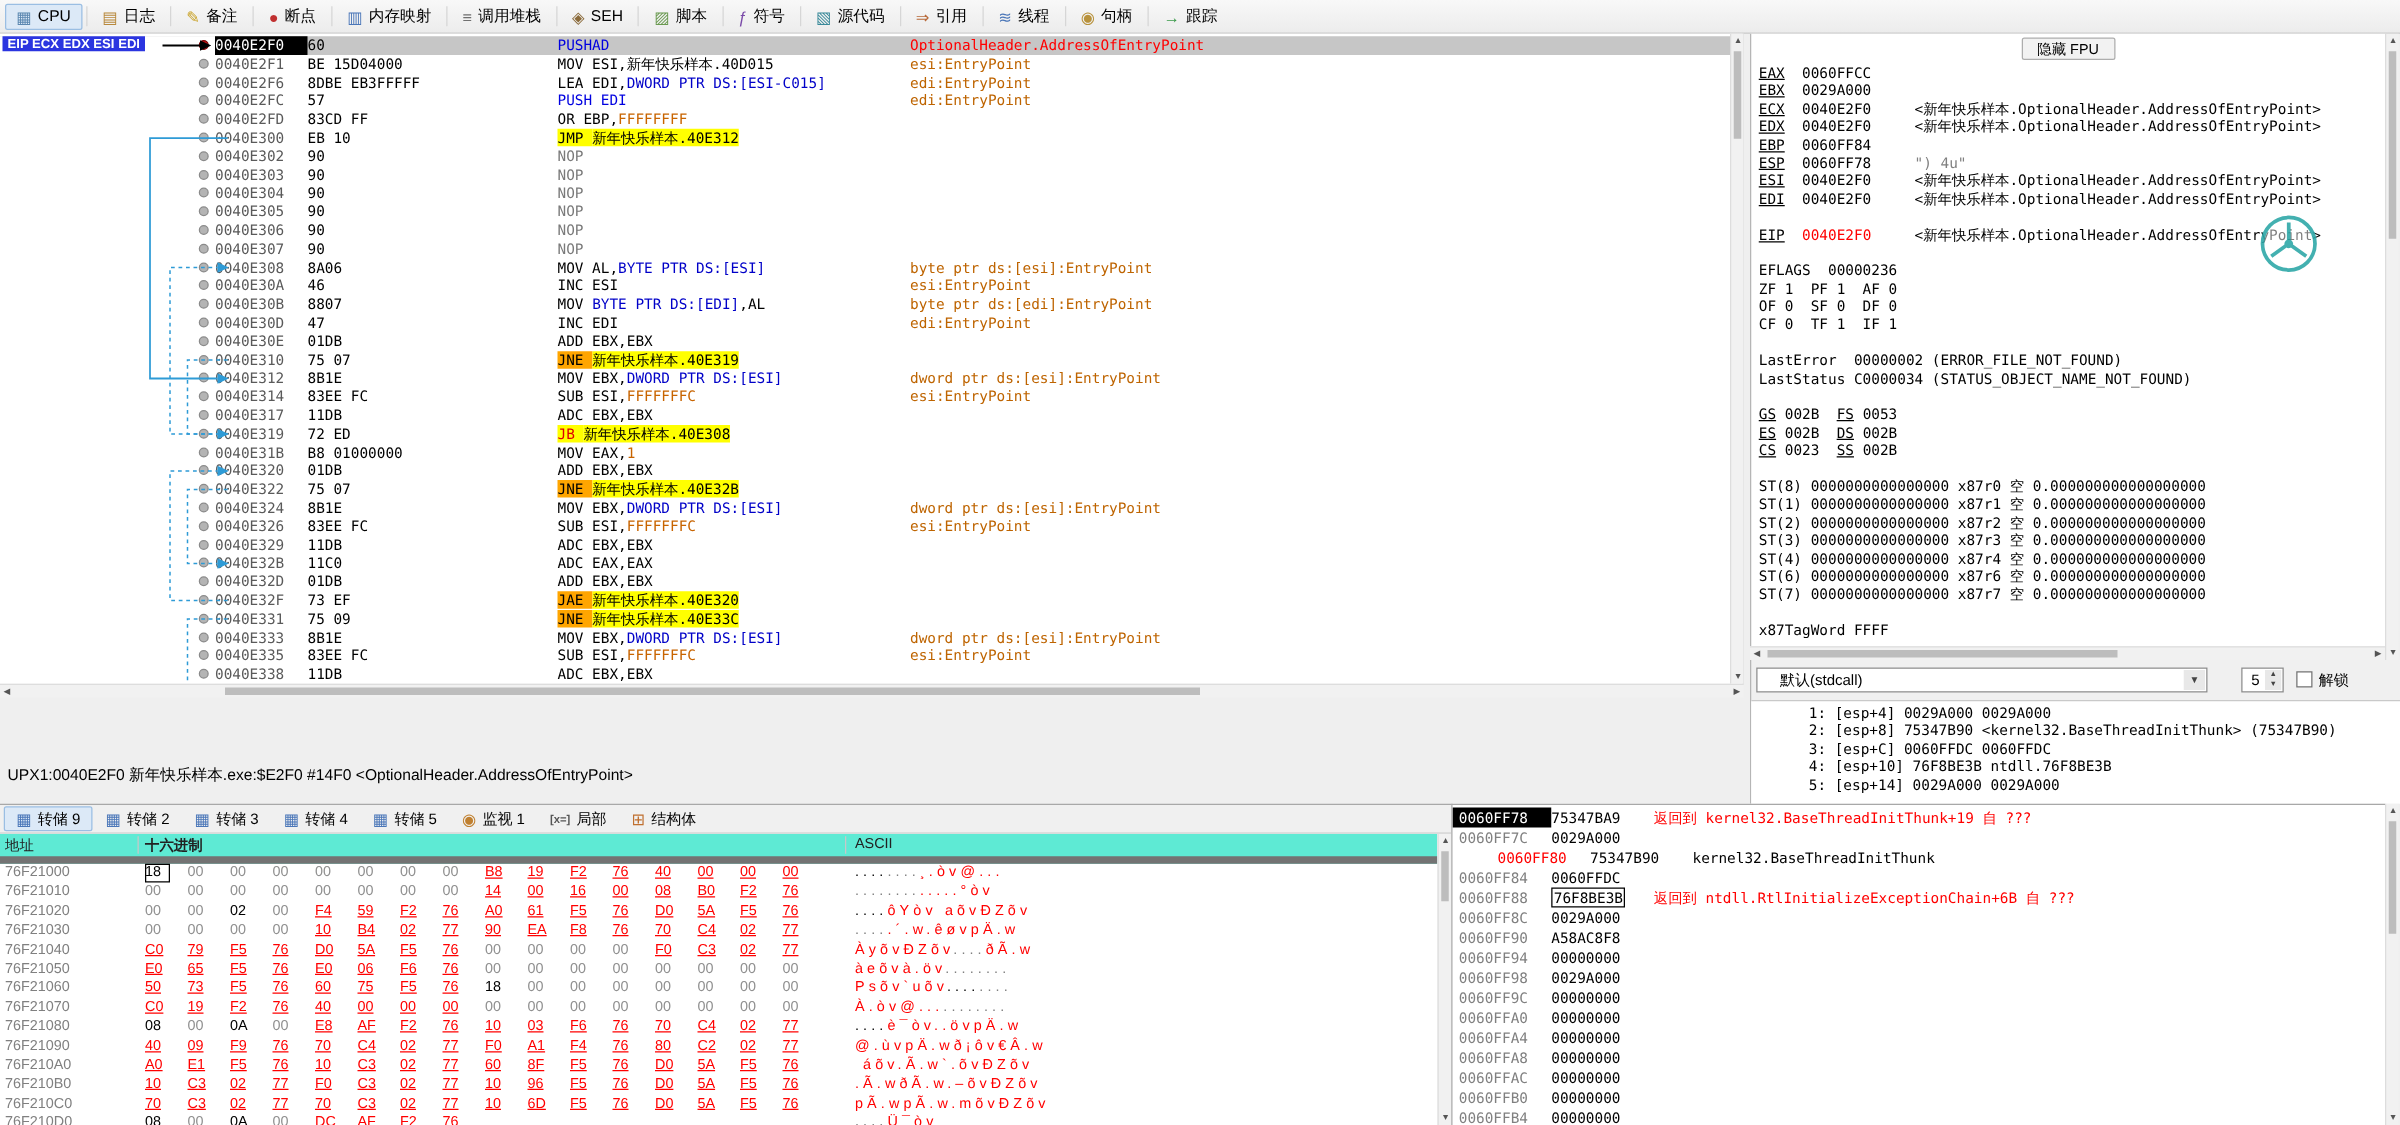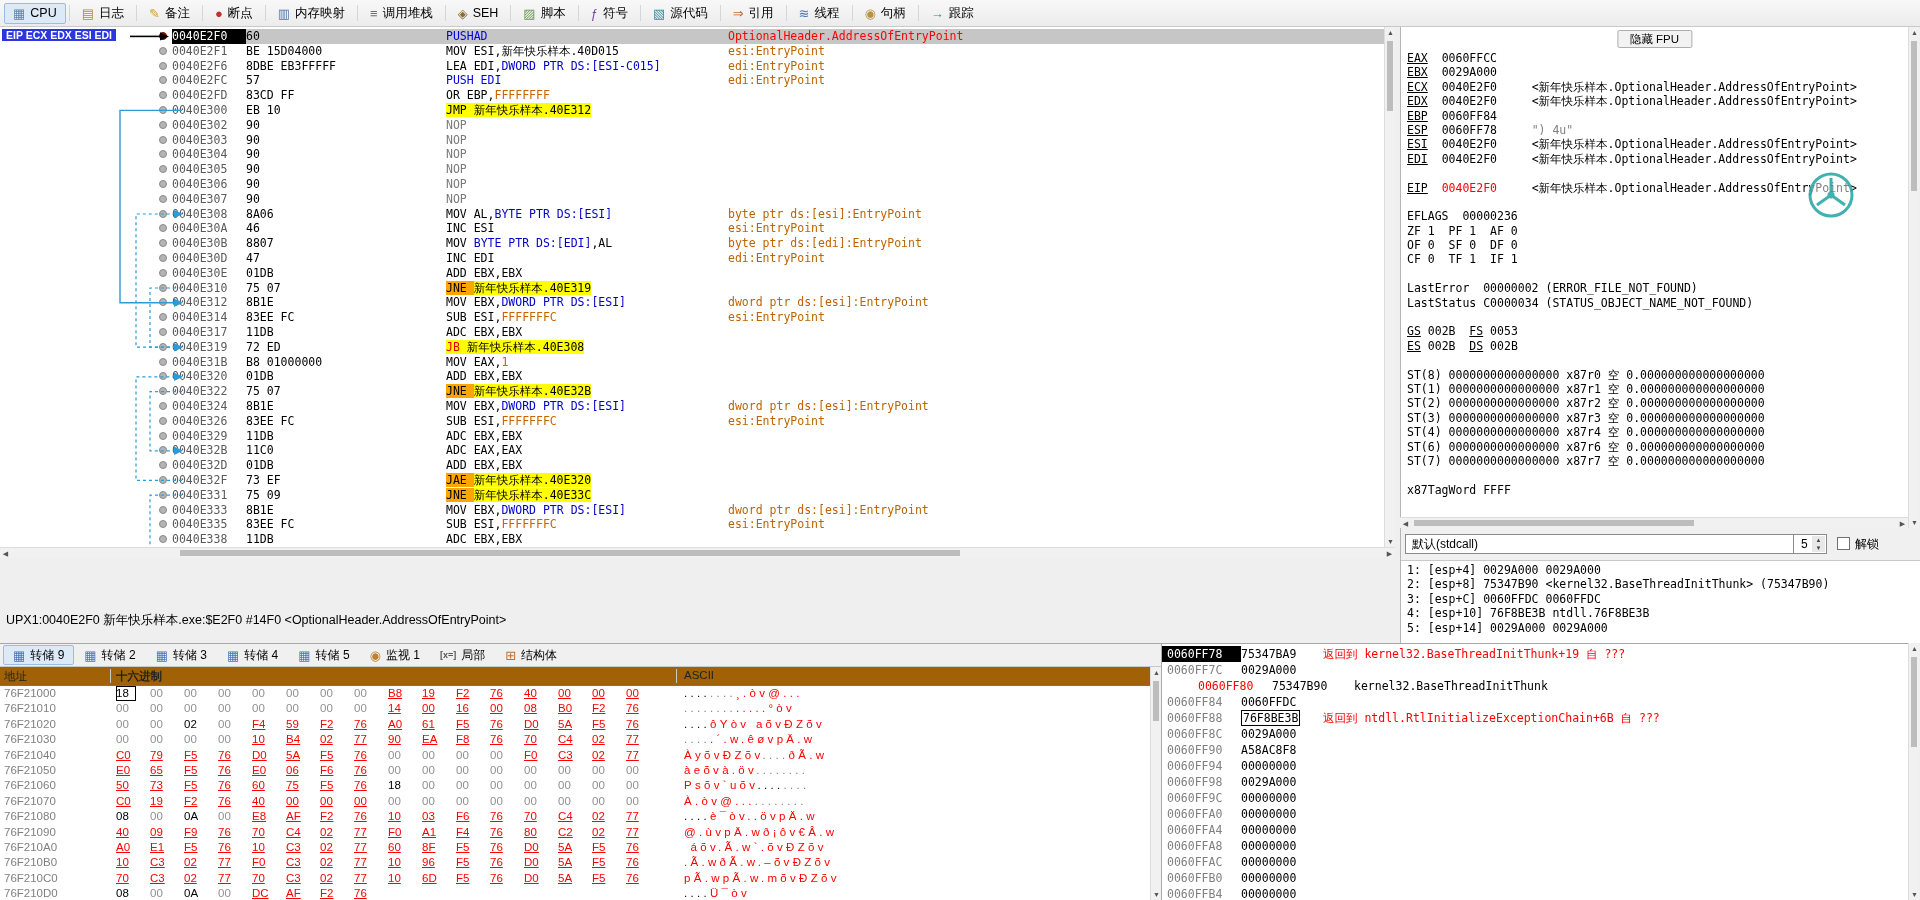--- a/index.html
+++ b/index.html
@@ -70,47 +70,47 @@
             font-family:"DejaVu Sans Mono",monospace;}
   .rg-rn{text-decoration:underline;color:#000;}
   .rg-v{color:#000}
   .rg-vr{color:var(--eip_value)}
   .rg-gray{color:#808080}
   .rg-plain{color:#000}
 
   
   #args{position:absolute;left:1400px;top:528px;width:520px;height:115px;background:#F0F0F0;
         border-left:1px solid #B5B5B5;box-sizing:border-box;}
-  #combo{position:absolute;left:4px;top:6px;width:420px;height:20px;background:#FFF;
-         border:1px solid #8A8A8A;box-sizing:border-box;font-size:12px;line-height:18px;padding:0 20px 0 6px;}
+  #combo{position:absolute;left:4px;top:6px;width:361px;height:20px;background:#FFF;
+         border:1px solid #8A8A8A;box-sizing:border-box;font-size:12px;line-height:18px;padding:0 20px 0 18px;}
   #combo .arr{position:absolute;right:1px;top:1px;width:17px;height:16px;background:#E8E8E8;
               font-size:8px;line-height:16px;text-align:center;color:#444;}
   #spin{position:absolute;left:392px;top:6px;width:34px;height:20px;background:#FFF;
         border:1px solid #8A8A8A;box-sizing:border-box;font-size:12px;line-height:18px;padding-left:7px;}
   #spin .arr2{position:absolute;right:1px;top:1px;width:13px;height:16px;background:#E8E8E8;
               font-size:6px;line-height:8px;text-align:center;color:#444;}
   #unlock-box{position:absolute;left:436px;top:9px;width:13px;height:13px;background:#FFF;
               border:1px solid #707070;box-sizing:border-box;}
   #unlock-label{position:absolute;left:454px;top:8px;font-size:12px;}
   #args-rows{position:absolute;left:0;top:32px;right:0;bottom:0;background:#FFF;
              border-top:1px solid #C9C9C9;padding:2px 0 0 6px;overflow:hidden;}
   .arg-line{height:14.4px;line-height:14.4px;font-size:11.5px;white-space:pre;
-            font-family:"DejaVu Sans Mono",monospace;}
+            font-family:"DejaVu Sans Mono",monospace;margin-left:40px;}
 
   
   #bottom-tabs{position:absolute;left:0;top:643px;width:1161px;height:24px;box-sizing:border-box;
                background:#F0F0F0;border-top:1px solid #A8A8A8;border-bottom:1px solid #C9C9C9;
                display:flex;align-items:center;padding-left:3px;}
   .bt-tab{display:flex;align-items:center;gap:5px;padding:0 9px;height:20px;box-sizing:border-box;
           border:1px solid transparent;border-radius:2px;font-size:12px;white-space:nowrap;}
   .bt-tab.active{background:#DCE9F7;border-color:#9ABEE3;}
 
   
   #dump{position:absolute;left:0;top:667px;width:1150px;height:233px;background:#FFF;overflow:hidden;}
-  #dump-header{position:relative;height:18px;background:#a16207;border-bottom:1px solid #737373;
+  #dump-header{position:relative;height:18px;background:#5eead4;border-bottom:6px solid #737373;
                font-size:11.5px;color:#222;}
   #dump-header span{position:absolute;top:2px;}
   .hd-sep{position:absolute;top:2px;bottom:2px;width:1px;background:#C8C8C8;}
   .dump-row{position:relative;height:15.4px;line-height:15.4px;font-size:11.5px;white-space:pre;
             font-family:Liberation Sans, sans-serif;}
   .dump-addr{position:absolute;left:4px;color:var(--address_gray);}
   .dump-hex{position:absolute;left:116px;}
   .byte{display:inline-block;width:34px;}
   .byte.cur{outline:1px solid #000;outline-offset:-1px;width:20px;margin-right:14px;}
   .b-z{color:#909090}
@@ -301,20 +301,21 @@
         <div class="reg-line"><span class="rg-plain">EFLAGS</span><span class="rg-v">  00000236</span></div>
         <div class="reg-line"><span class="rg-plain">ZF 1  PF 1  AF 0</span></div>
         <div class="reg-line"><span class="rg-plain">OF 0  SF 0  DF 0</span></div>
         <div class="reg-line"><span class="rg-plain">CF 0  TF 1  IF 1</span></div>
         <div class="reg-line"></div>
         <div class="reg-line"><span class="rg-plain">LastError</span><span class="rg-v">  00000002 (ERROR_FILE_NOT_FOUND)</span></div>
         <div class="reg-line"><span class="rg-plain">LastStatus</span><span class="rg-v"> C0000034 (STATUS_OBJECT_NAME_NOT_FOUND)</span></div>
         <div class="reg-line"></div>
         <div class="reg-line"><span class="rg-rn">GS</span><span class="rg-v"> 002B  </span><span class="rg-rn">FS</span><span class="rg-v"> 0053</span></div>
         <div class="reg-line"><span class="rg-rn">ES</span><span class="rg-v"> 002B  </span><span class="rg-rn">DS</span><span class="rg-v"> 002B</span></div>
+        <div class="reg-line"><span class="rg-rn">CS</span><span class="rg-v"> 0023  </span><span class="rg-rn">SS</span><span class="rg-v"> 002B</span></div>
         <div class="reg-line"></div>
         <div class="reg-line"><span class="rg-plain">ST(8)</span><span class="rg-v"> 0000000000000000 </span><span class="rg-plain">x87r0</span><span class="rg-plain"> 空 </span><span class="rg-v">0.000000000000000000</span></div>
         <div class="reg-line"><span class="rg-plain">ST(1)</span><span class="rg-v"> 0000000000000000 </span><span class="rg-plain">x87r1</span><span class="rg-plain"> 空 </span><span class="rg-v">0.000000000000000000</span></div>
         <div class="reg-line"><span class="rg-plain">ST(2)</span><span class="rg-v"> 0000000000000000 </span><span class="rg-plain">x87r2</span><span class="rg-plain"> 空 </span><span class="rg-v">0.000000000000000000</span></div>
         <div class="reg-line"><span class="rg-plain">ST(3)</span><span class="rg-v"> 0000000000000000 </span><span class="rg-plain">x87r3</span><span class="rg-plain"> 空 </span><span class="rg-v">0.000000000000000000</span></div>
         <div class="reg-line"><span class="rg-plain">ST(4)</span><span class="rg-v"> 0000000000000000 </span><span class="rg-plain">x87r4</span><span class="rg-plain"> 空 </span><span class="rg-v">0.000000000000000000</span></div>
         <div class="reg-line"><span class="rg-plain">ST(6)</span><span class="rg-v"> 0000000000000000 </span><span class="rg-plain">x87r6</span><span class="rg-plain"> 空 </span><span class="rg-v">0.000000000000000000</span></div>
         <div class="reg-line"><span class="rg-plain">ST(7)</span><span class="rg-v"> 0000000000000000 </span><span class="rg-plain">x87r7</span><span class="rg-plain"> 空 </span><span class="rg-v">0.000000000000000000</span></div>
         <div class="reg-line"></div>
         <div class="reg-line"><span class="rg-plain">x87TagWord</span><span class="rg-v"> FFFF</span></div>

